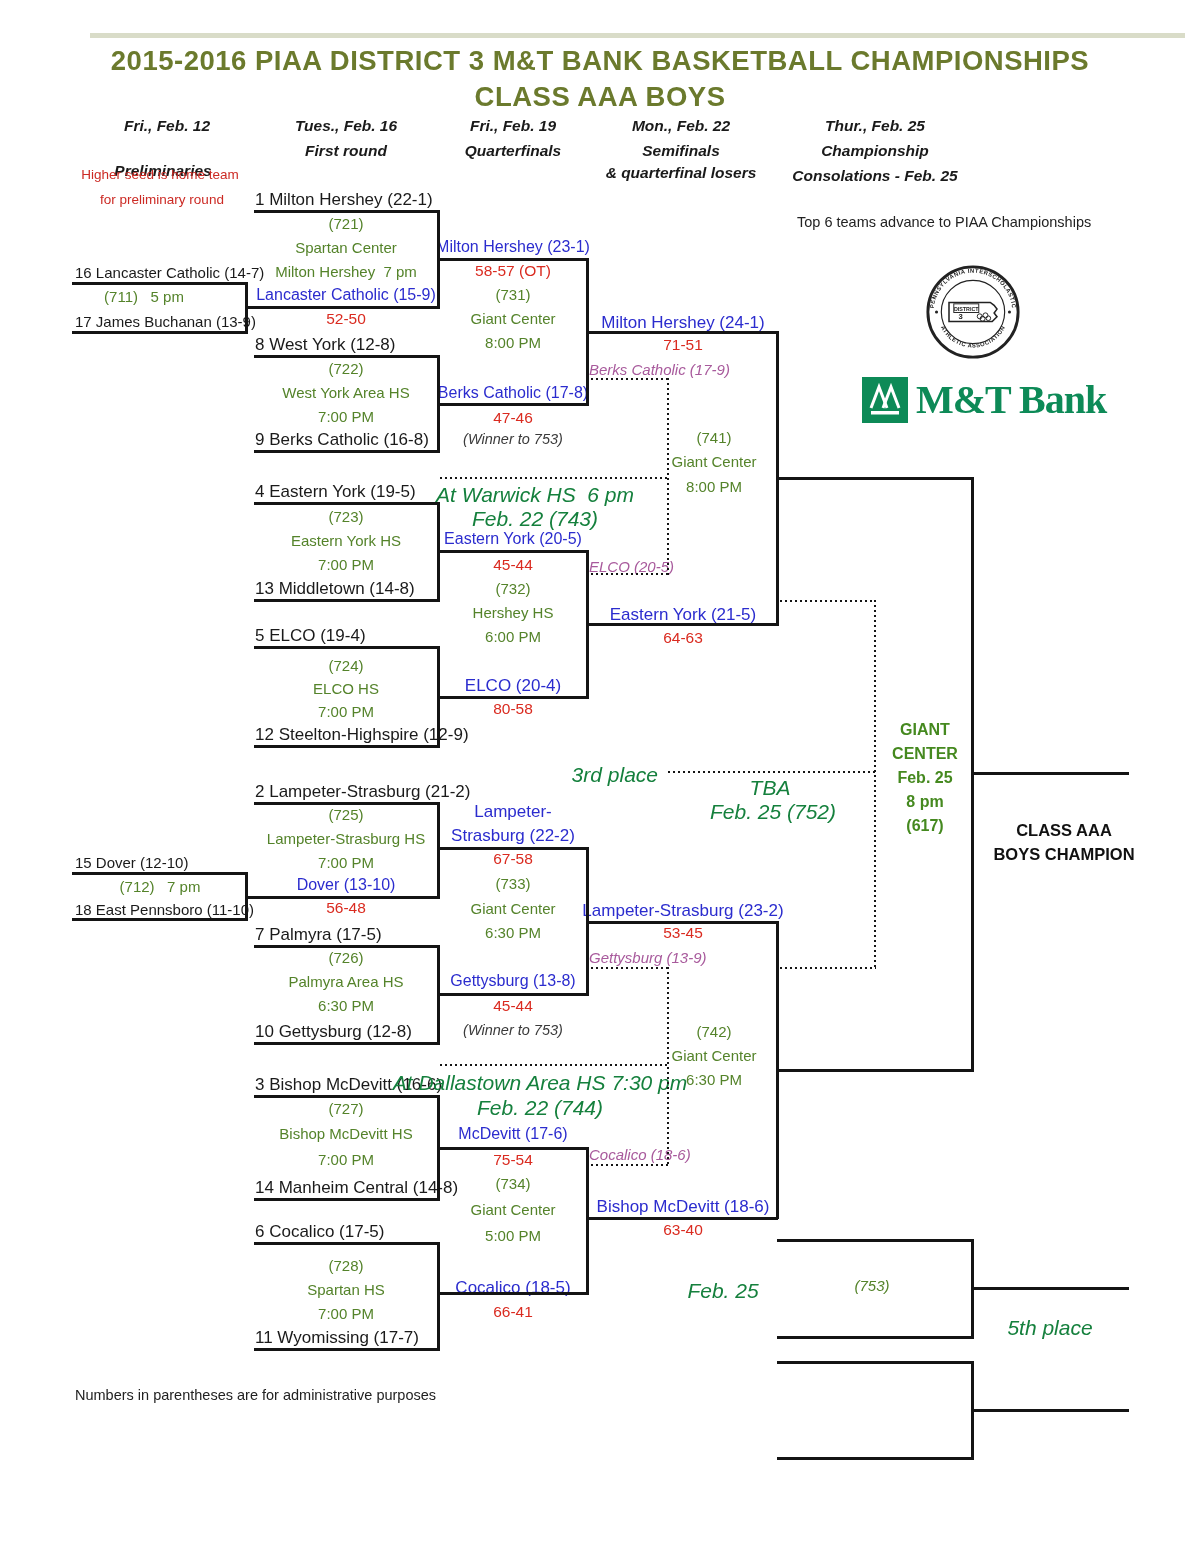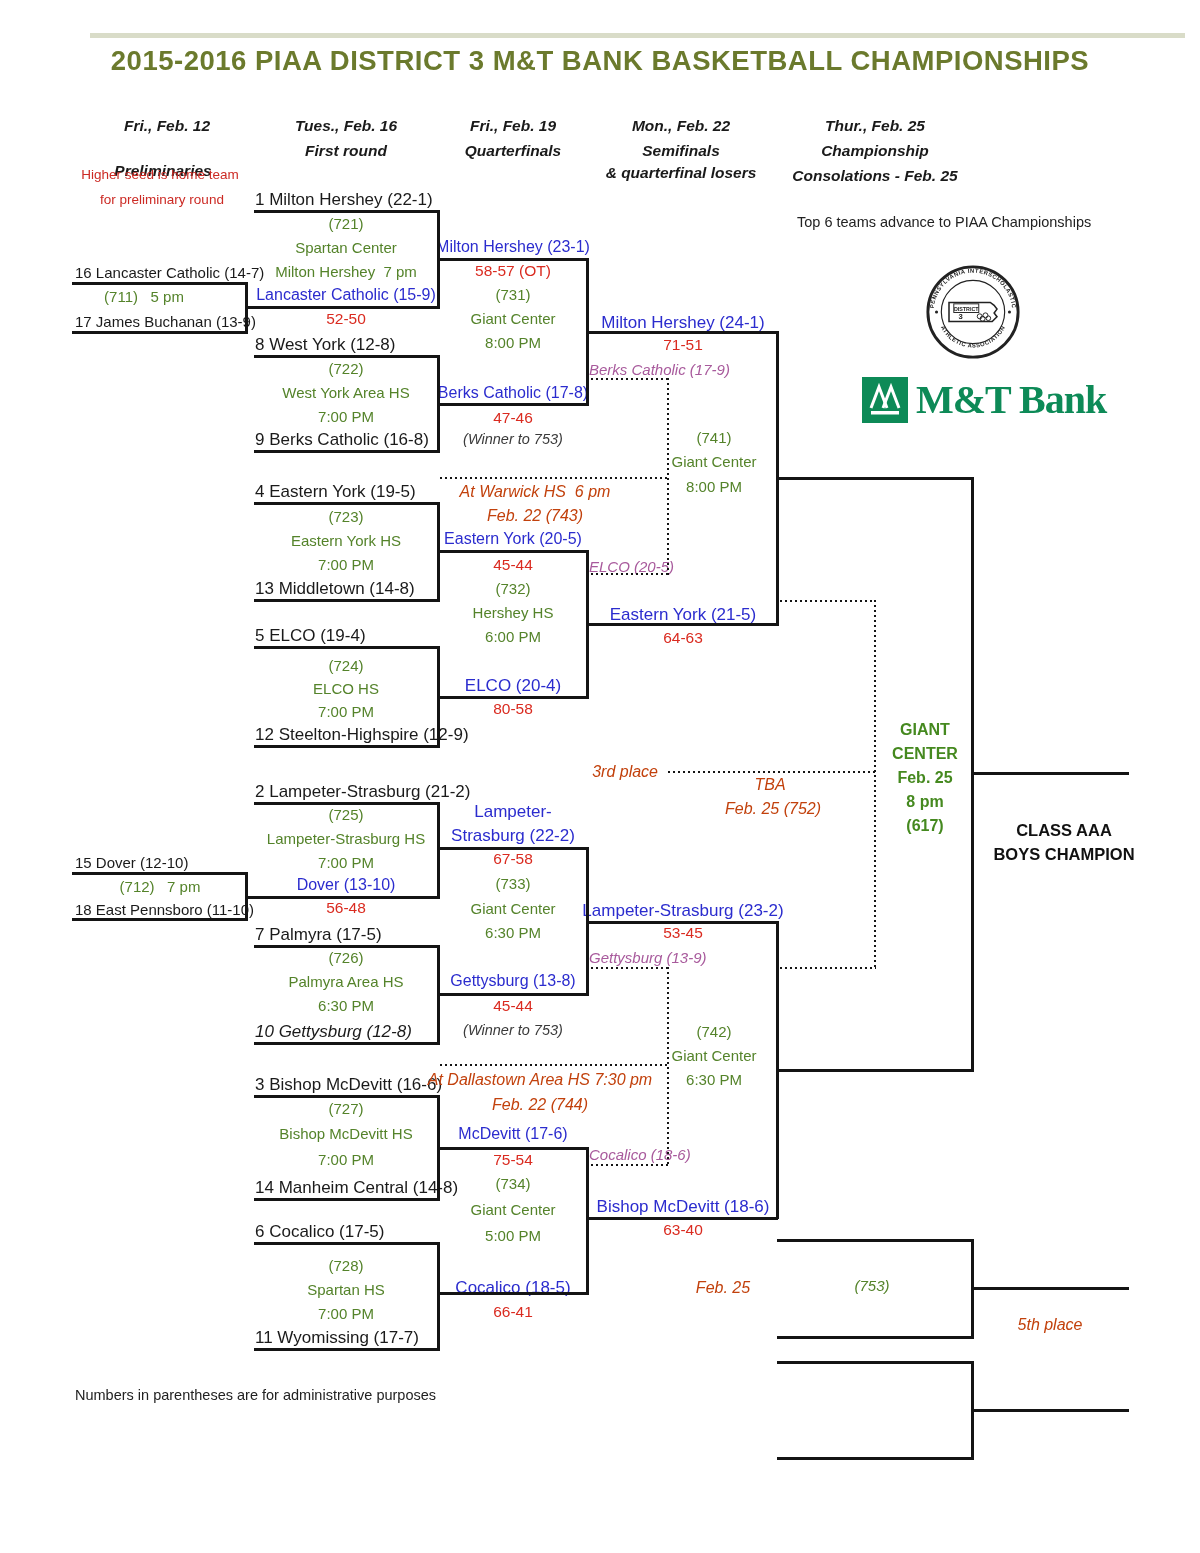--- a/index.html
+++ b/index.html
@@ -15,40 +15,41 @@
   .t-red{font-size:13.5px;color:#cc2a24;}
   .t-note{font-size:14.5px;color:#222;}
   .t-team{font-size:17px;color:#1a1a1a;}
   .t-team-sm{font-size:15px;color:#1a1a1a;}
   .t-info{font-size:15px;color:#54832a;}
   .t-info-it{font-size:15px;font-style:italic;color:#54832a;}
   .t-adv{font-size:16px;color:#2b2cce;}
   .t-big{font-size:17px;color:#2b2cce;}
   .t-score{font-size:15.5px;color:#da2b20;}
   .t-loser{font-size:15px;font-style:italic;color:#a85a9c;}
-  .t-consol{font-size:16px;font-style:italic;color:#c2410c;}
+  .t-consol{font-size:21px;font-style:italic;color:#15803d;}
   .t-wt{font-size:14.5px;font-style:italic;color:#3a3a3a;}
   .t-champ{font-size:16px;font-weight:bold;color:#45891f;}
   .t-champlbl{font-size:16.5px;font-weight:bold;color:#111;}
   .ln{position:absolute;background:#141414;}
   .dln-h{position:absolute;height:2px;background-image:repeating-linear-gradient(90deg,#141414 0 2px,transparent 2px 5px);}
   .dln-v{position:absolute;width:2px;background-image:repeating-linear-gradient(180deg,#141414 0 2px,transparent 2px 5px);}
   #piaa-seal{position:absolute;left:925px;top:264px;}
   #mtb{position:absolute;left:862px;top:377px;display:flex;align-items:center;}
   #mtb .mark{width:46px;height:46px;}
   #mtb .word{font-family:"Liberation Serif",serif;font-weight:bold;font-size:40px;color:#0d8a57;
              margin-left:8px;letter-spacing:-1px;line-height:1;}
 </style>
 </head>
 <body>
 
 <div id="page">
   <div class="scanband"></div>
 
   <div class="title" style="top:45px;">2015-2016 PIAA DISTRICT 3 M&amp;T BANK BASKETBALL CHAMPIONSHIPS</div>
+  <div class="title" style="top:81px;">CLASS AAA BOYS</div>
 
   <div id="labels">
       <div class="lbl t-colhead al-c" style="left: 167px; top: 118px;">Fri., Feb. 12</div>
       <div class="lbl t-colhead al-c" style="left: 163px; top: 143px; margin-top: 20px;">Preliminaries</div>
       <div class="lbl t-colhead al-c" style="left: 346px; top: 118px;">Tues., Feb. 16</div>
       <div class="lbl t-colhead al-c" style="left: 346px; top: 143px;">First round</div>
       <div class="lbl t-colhead al-c" style="left: 513px; top: 118px;">Fri., Feb. 19</div>
       <div class="lbl t-colhead al-c" style="left: 513px; top: 143px;">Quarterfinals</div>
       <div class="lbl t-colhead al-c" style="left: 681px; top: 118px;">Mon., Feb. 22</div>
       <div class="lbl t-colhead al-c" style="left: 681px; top: 143px;">Semifinals</div>
@@ -67,21 +68,21 @@
       <div class="lbl t-team-sm" style="left: 75px; top: 902px;">18 East Pennsboro (11-10)</div>
       <div class="lbl t-team" style="left: 255px; top: 191px;">1 Milton Hershey (22-1)</div>
       <div class="lbl t-team" style="left: 255px; top: 336px;">8 West York (12-8)</div>
       <div class="lbl t-team" style="left: 255px; top: 431px;">9 Berks Catholic (16-8)</div>
       <div class="lbl t-team" style="left: 255px; top: 483px;">4 Eastern York (19-5)</div>
       <div class="lbl t-team" style="left: 255px; top: 580px;">13 Middletown (14-8)</div>
       <div class="lbl t-team" style="left: 255px; top: 627px;">5 ELCO (19-4)</div>
       <div class="lbl t-team" style="left: 255px; top: 726px;">12 Steelton-Highspire (12-9)</div>
       <div class="lbl t-team" style="left: 255px; top: 783px;">2 Lampeter-Strasburg (21-2)</div>
       <div class="lbl t-team" style="left: 255px; top: 926px;">7 Palmyra (17-5)</div>
-      <div class="lbl t-team" style="left: 255px; top: 1023px; font-style: italic;">10 Gettysburg (12-8)</div>
+      <div class="lbl t-team" style="left: 255px; top: 1023px;">10 Gettysburg (12-8)</div>
       <div class="lbl t-team" style="left: 255px; top: 1076px;">3 Bishop McDevitt (16-6)</div>
       <div class="lbl t-team" style="left: 255px; top: 1179px;">14 Manheim Central (14-8)</div>
       <div class="lbl t-team" style="left: 255px; top: 1223px;">6 Cocalico (17-5)</div>
       <div class="lbl t-team" style="left: 255px; top: 1329px;">11 Wyomissing (17-7)</div>
       <div class="lbl t-info al-c" style="left: 346px; top: 216px;">(721)</div>
       <div class="lbl t-info al-c" style="left: 346px; top: 240px;">Spartan Center</div>
       <div class="lbl t-info al-c" style="left: 346px; top: 264px;">Milton Hershey  7 pm</div>
       <div class="lbl t-adv al-c" style="left: 346px; top: 287px;">Lancaster Catholic (15-9)</div>
       <div class="lbl t-score al-c" style="left: 346px; top: 311px;">52-50</div>
       <div class="lbl t-info al-c" style="left: 346px; top: 361px;">(722)</div>

